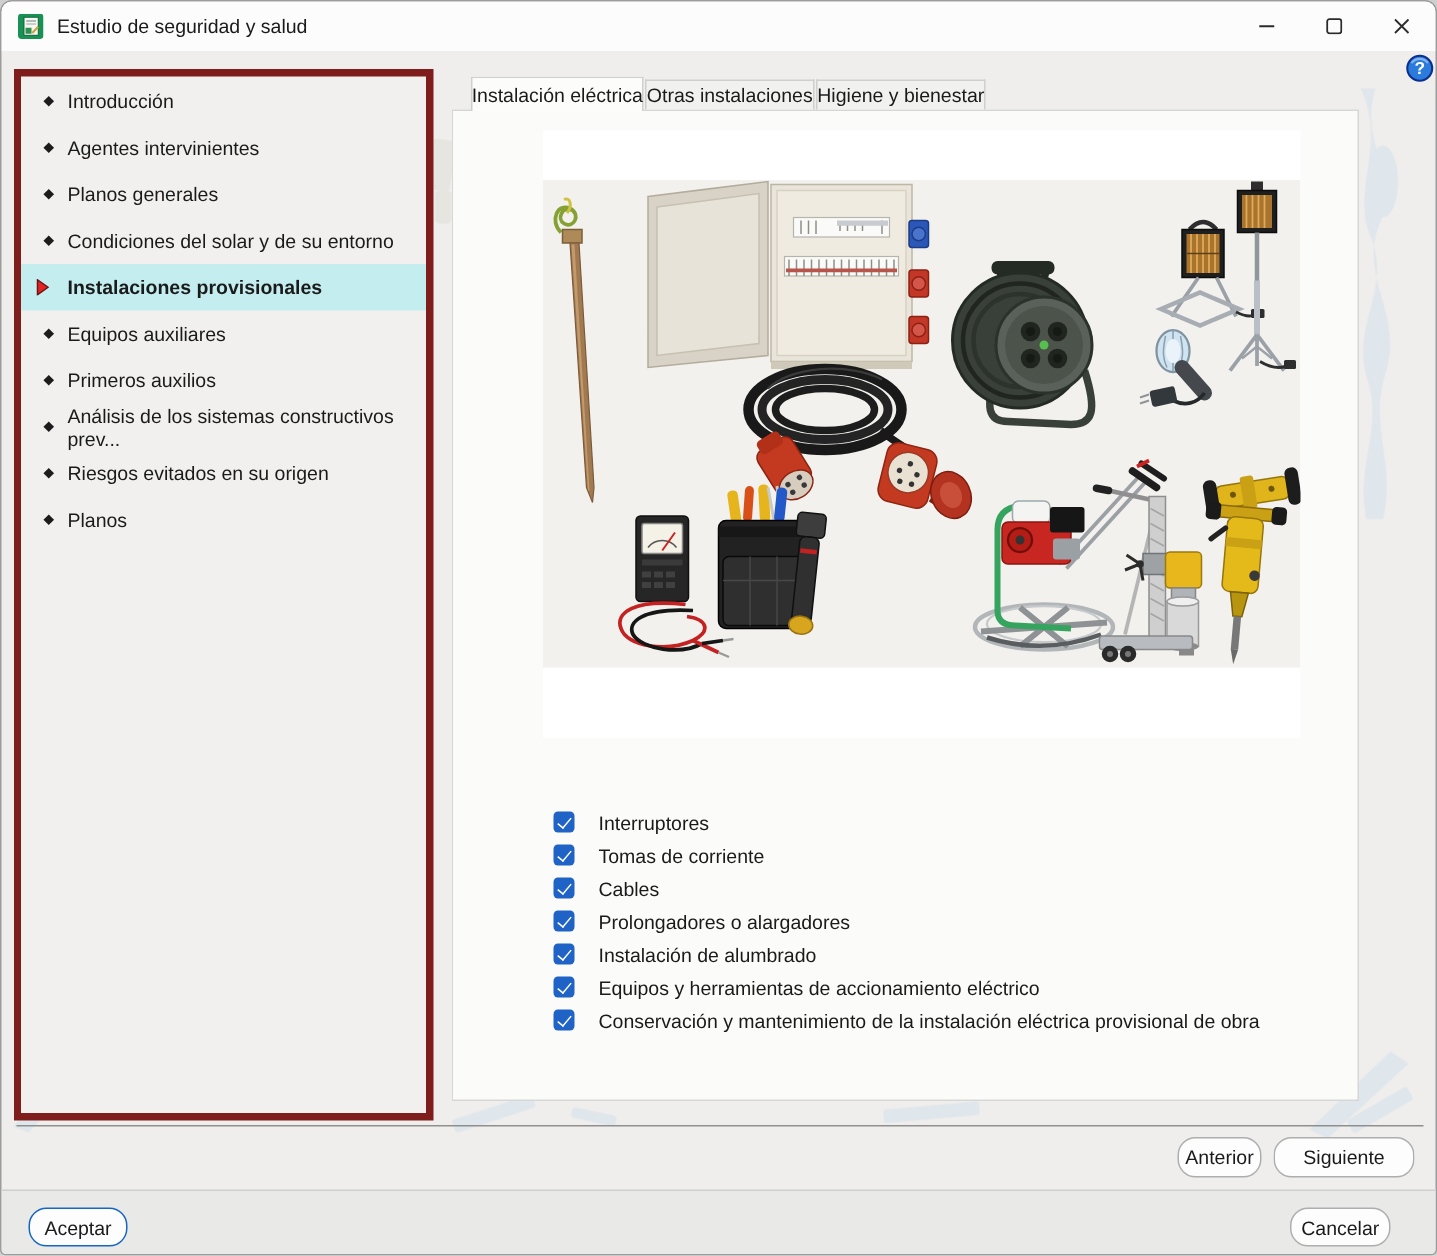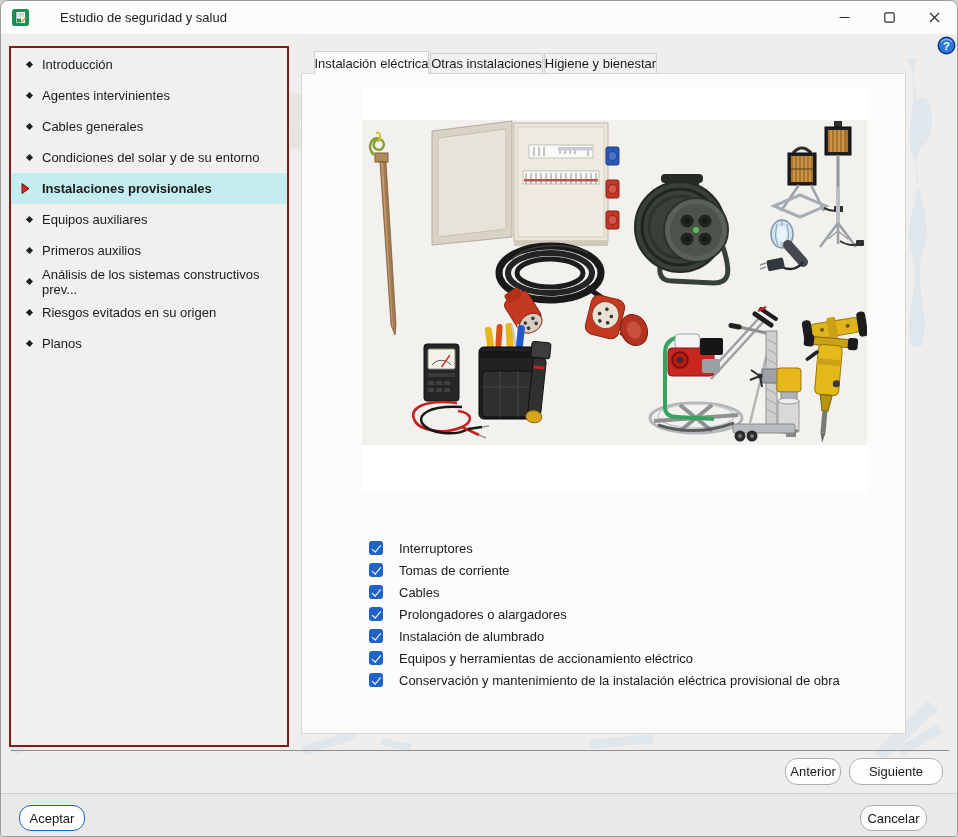--- a/index.html
+++ b/index.html
@@ -6,27 +6,27 @@
   *{box-sizing:border-box;}
   #win{
     position:relative;width:958px;height:837px;
     background:#efeeed;border:1px solid #9c9c9c;
     border-radius:8px 8px 4px 4px;overflow:hidden;
     font-family:"Liberation Sans",sans-serif;font-size:13px;color:#1a1a1a;
   }
   
   #watermark{position:absolute;inset:0;z-index:0;pointer-events:none;}
   
-  .titlebar{position:absolute;left:0;top:0;width:100%;height:33px;background:#fcfcfc;display:flex;align-items:center;z-index:6;gap:22px;}
+  .titlebar{position:absolute;left:0;top:0;width:100%;height:33px;background:#fcfcfc;display:flex;align-items:center;z-index:6;}
   .title-icon{margin-left:11px;width:17px;height:17px;flex:0 0 auto;}
   .title-text{margin-left:9px;white-space:nowrap;}
   .win-controls{margin-left:auto;display:flex;height:100%;}
   .win-btn{width:45px;height:100%;display:flex;align-items:center;justify-content:center;cursor:default;}
   
-  .sidebar{position:absolute;left:8px;top:45px;width:280px;height:701px;background:#f1f0ee;border:2px solid #7f1d1d;z-index:2;padding-top:1px;}
+  .sidebar{position:absolute;left:8px;top:45px;width:280px;height:701px;background:#f1f0ee;border:5px solid #7f1d1d;z-index:2;padding-top:1px;}
   .side-item{position:relative;height:31px;display:flex;align-items:center;padding-left:31px;cursor:default;}
   .side-item .bullet{position:absolute;left:16px;top:13px;width:5px;height:5px;background:#1c1c1c;transform:rotate(45deg);}
   .side-item .arrow{position:absolute;left:10px;top:10px;display:none;}
   .side-item.selected{background:#c3edef;font-weight:bold;}
   .side-item.selected .arrow{display:block;}
   
   .tab{position:absolute;top:52px;height:20px;background:#f1f1ef;border:1px solid #cfcfcd;border-bottom:none;z-index:3;display:flex;align-items:center;justify-content:center;white-space:nowrap;cursor:default;}
   .tab.active{top:50px;height:23px;background:#fcfcfb;z-index:4;}
   #tab-0{left:313px;width:115px;}
   #tab-1{left:429px;width:113px;}
@@ -108,21 +108,21 @@
     <div class="side-item">
         <span class="bullet"></span>
         <span>Introducción</span>
       </div>
     <div class="side-item">
         <span class="bullet"></span>
         <span>Agentes intervinientes</span>
       </div>
     <div class="side-item">
         <span class="bullet"></span>
-        <span>Cables generales</span>
+        <span>Planos generales</span>
       </div>
     <div class="side-item">
         <span class="bullet"></span>
         <span>Condiciones del solar y de su entorno</span>
       </div>
     <div class="side-item selected">
 
       <svg class="arrow" width="9" height="11">
           <polygon points="1,0.5 8,5.5 1,10.5" fill="#e32222" stroke="#6d1414" stroke-width="1"></polygon>
         </svg>

